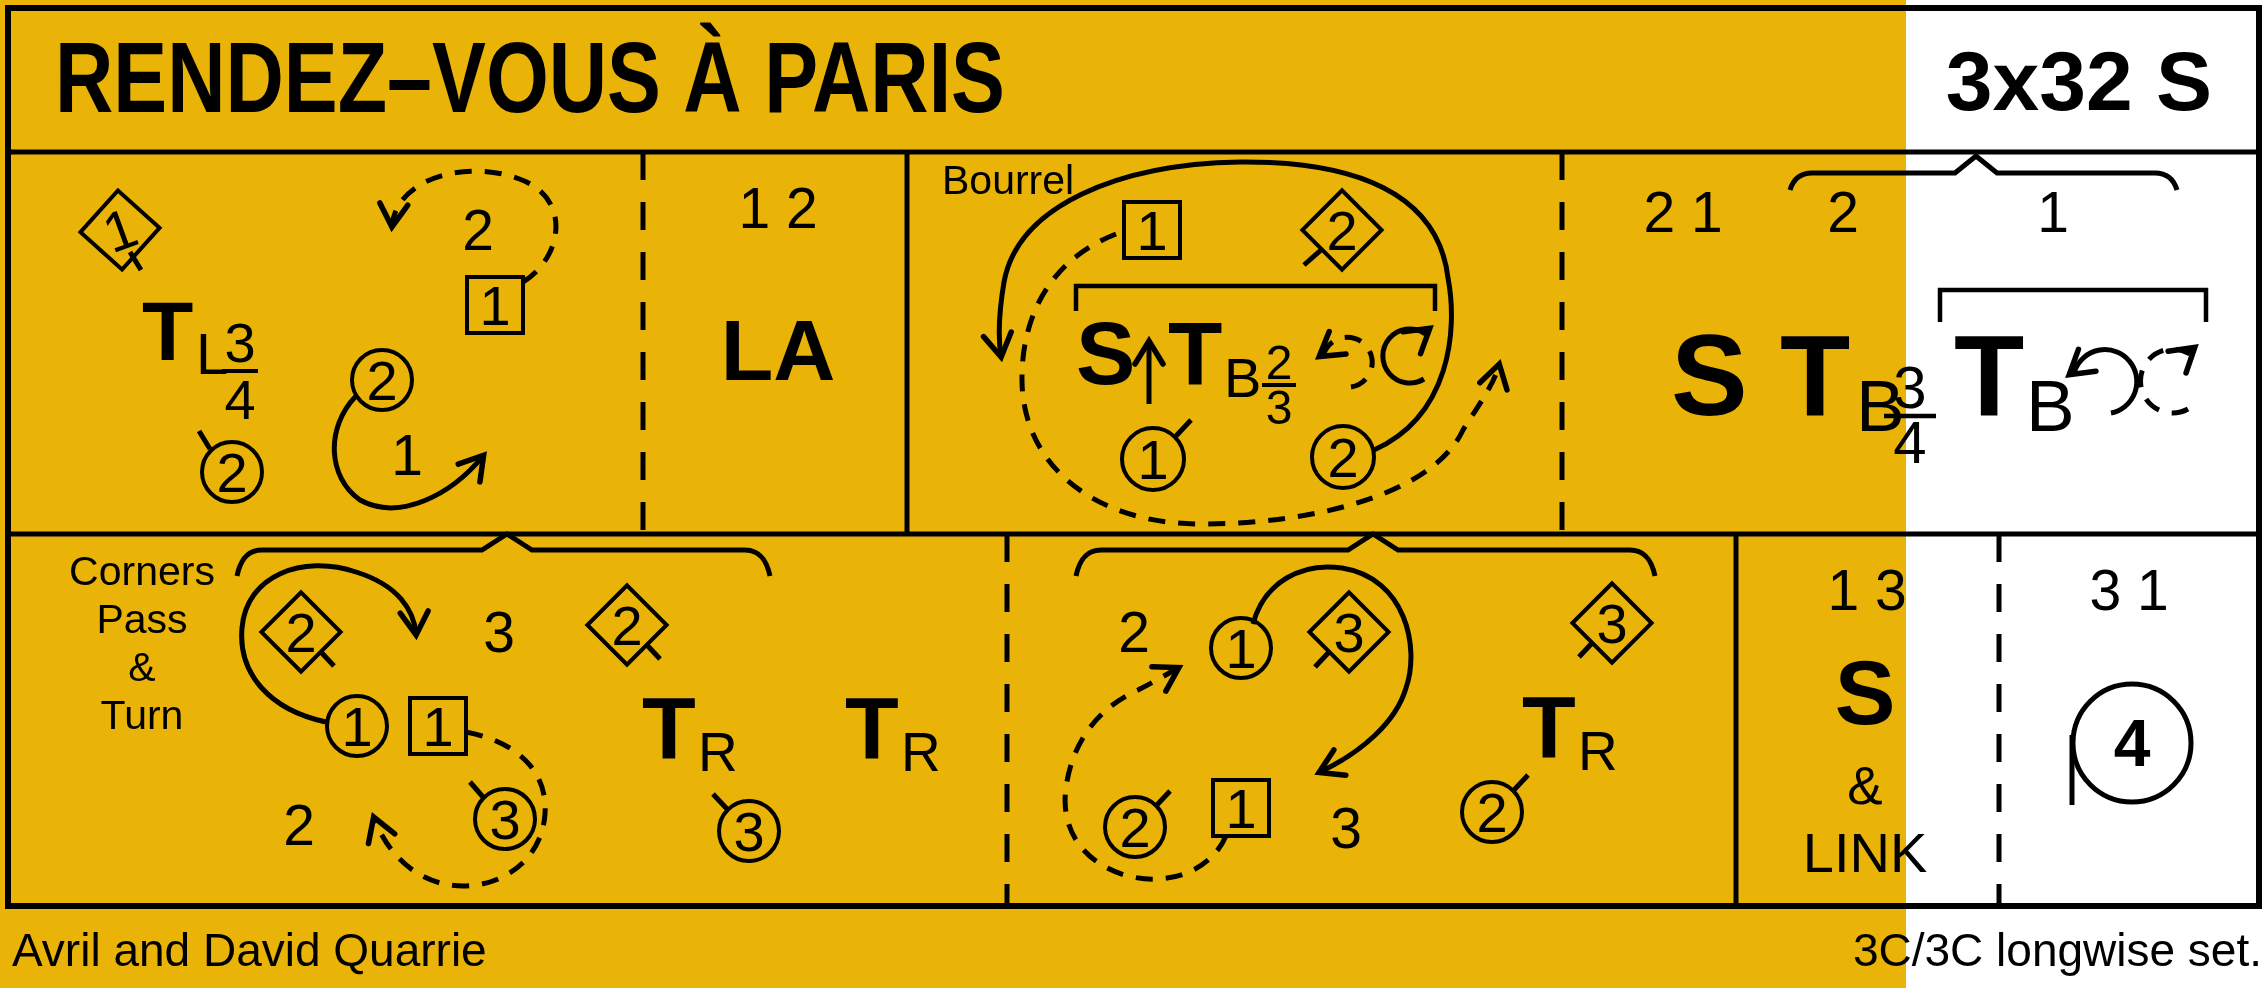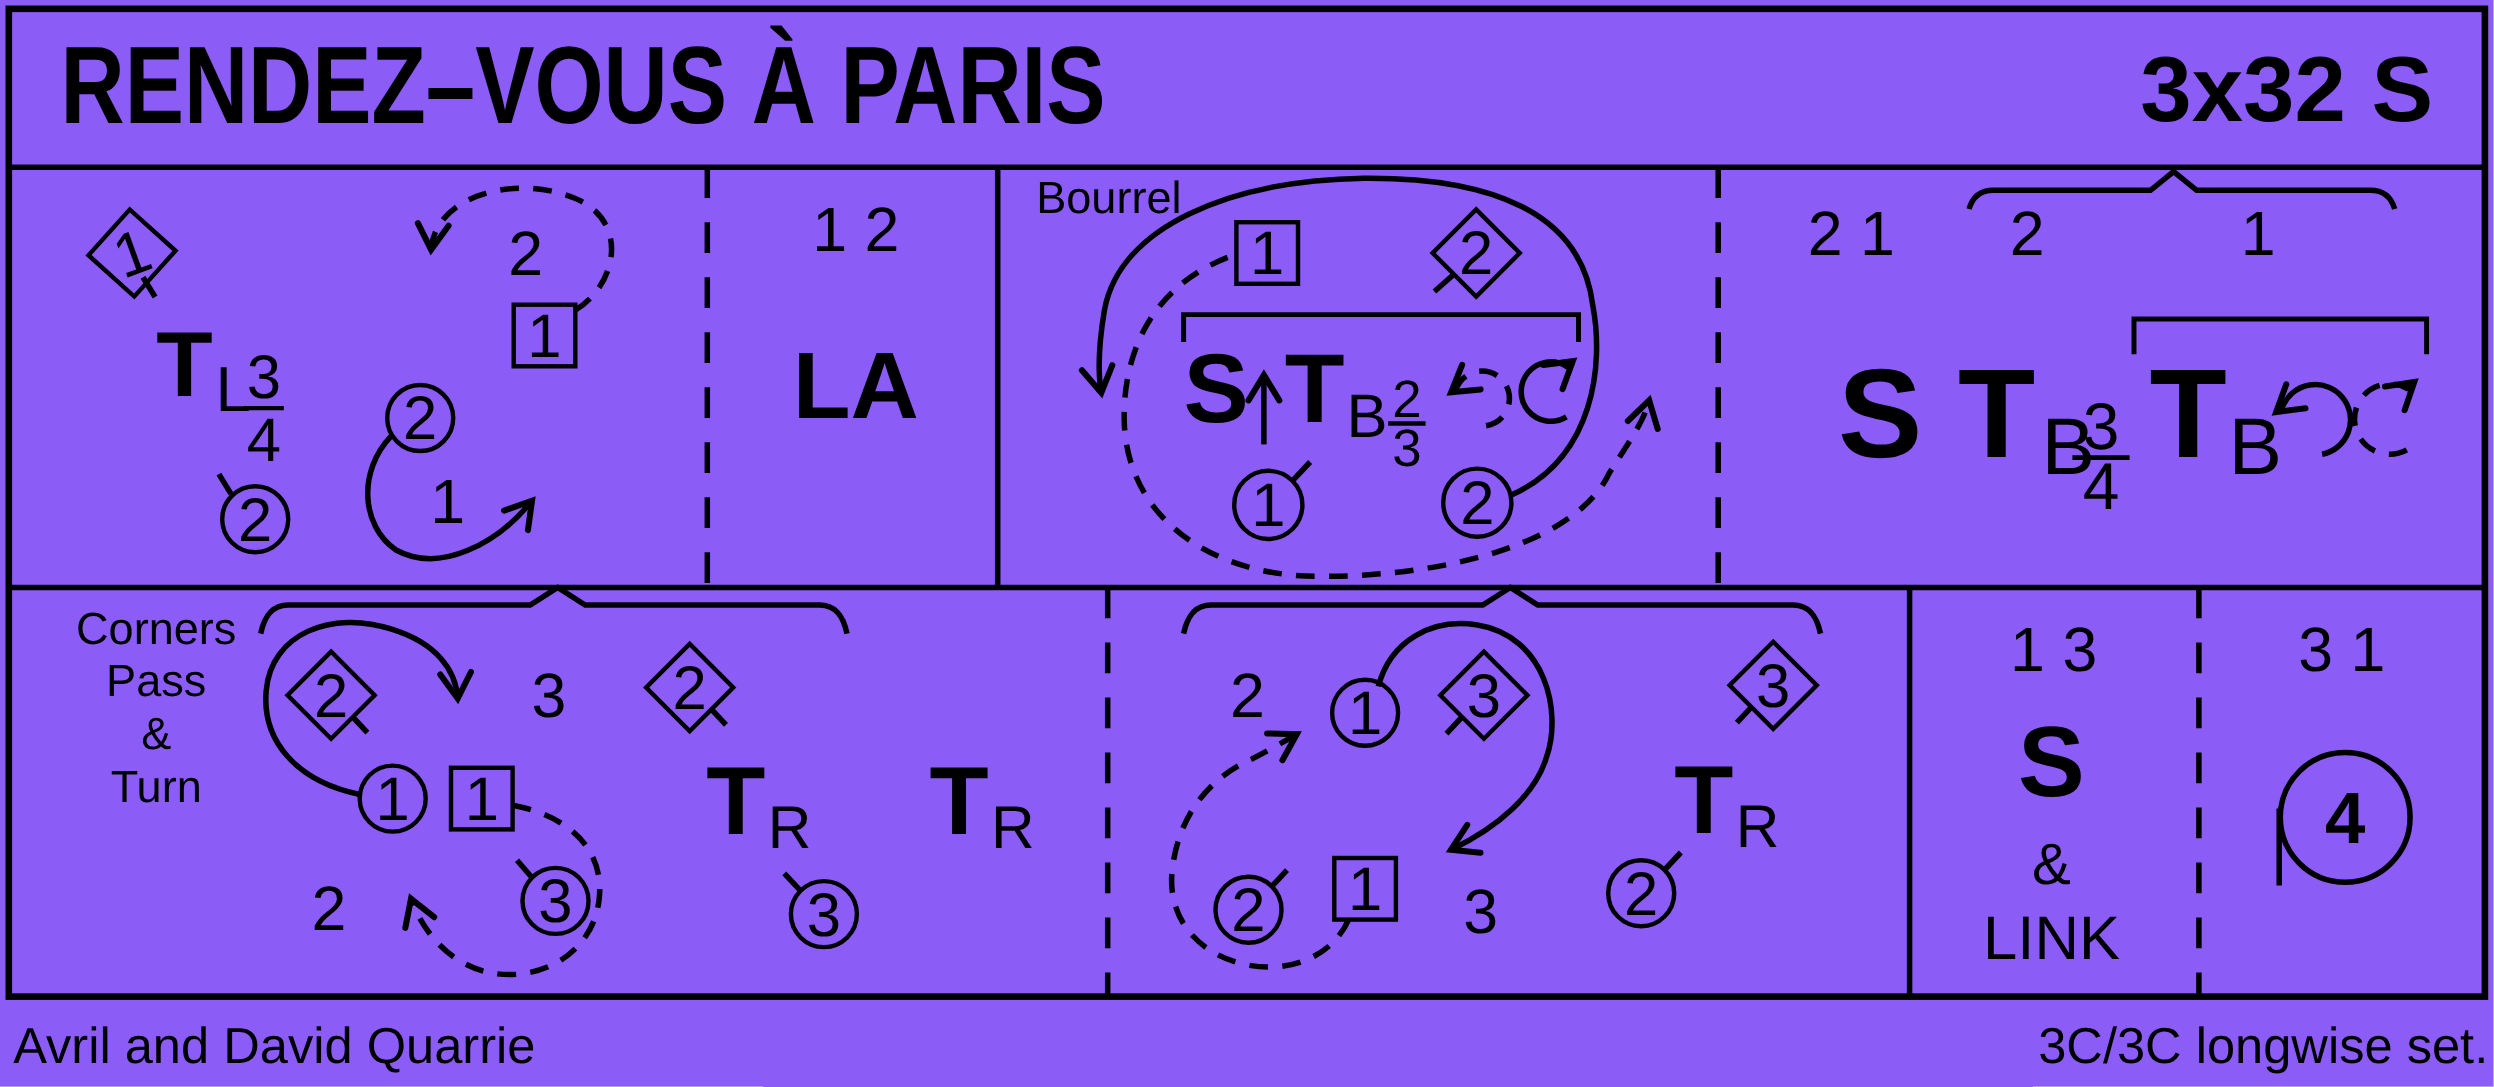--- a/index.html
+++ b/index.html
@@ -1,16 +1,16 @@
 <!DOCTYPE html>
 <html><head>
 <meta charset="utf-8">
 <style>
   html,body{margin:0;padding:0;background:#fff;}
-  .page{width:2267px;height:988px;position:relative;background:#8b5cf6;}
+  .page{width:1906px;height:988px;position:relative;background:#eab308;}
   svg{display:block;font-family:"Liberation Sans","DejaVu Sans",sans-serif;}
   text{fill:#000;}
   .ln{stroke:#000;fill:none;}
   .sym{stroke:#000;fill:none;stroke-width:4;}
   .arc{stroke:#000;fill:none;stroke-width:5;}
   .dsh{stroke-dasharray:17 13;}
   .bdash{stroke-dasharray:28 22;}
   .tl{font-weight:bold;font-size:100px;}
   .rep{font-weight:bold;font-size:84px;}
   .pos{font-size:57px;}

